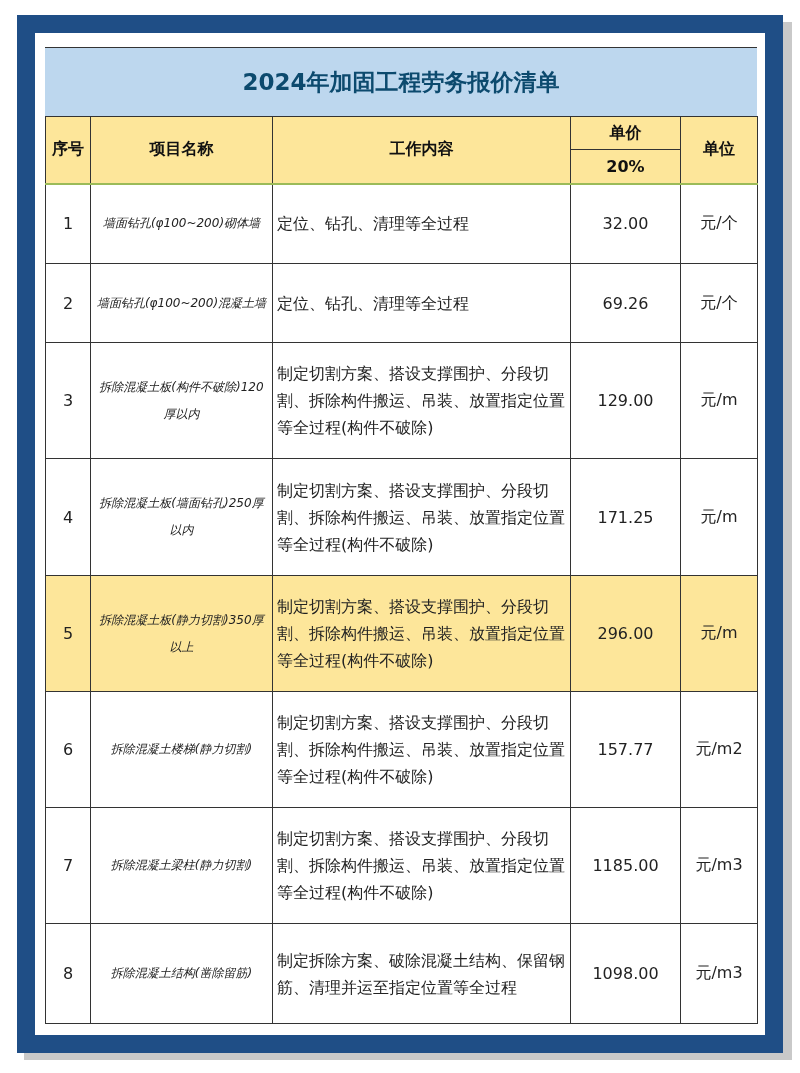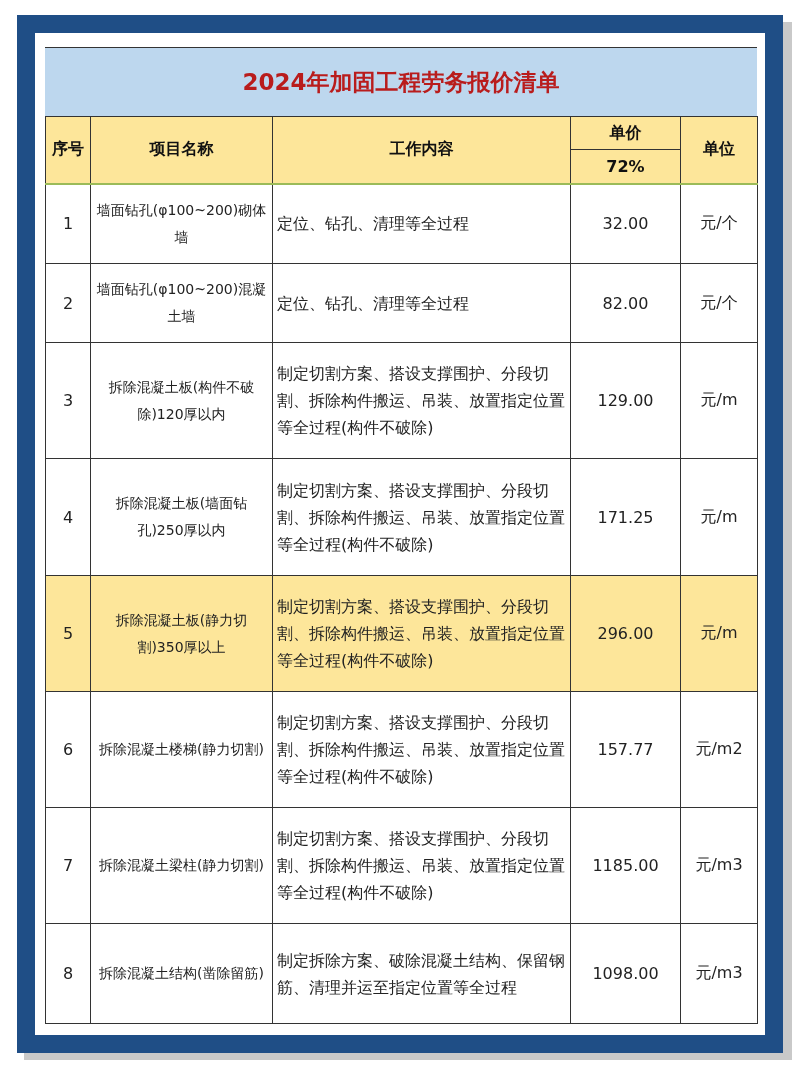--- a/index.html
+++ b/index.html
@@ -3,27 +3,27 @@
 <meta charset="utf-8">
 <style>
   html, body { margin:0; padding:0; }
   body { width:800px; height:1073px; background:#ffffff; position:relative; overflow:hidden;
          font-family:"DejaVu Sans","Liberation Sans",sans-serif; }
   .shadow { position:absolute; left:24px; top:22px; width:768px; height:1038px; background:#c9c9c9; }
   .frame { position:absolute; left:17px; top:15px; width:766px; height:1038px; background:#1f4e86; }
   .inner { position:absolute; left:35px; top:33px; width:730px; height:1002px; background:#ffffff; }
   .sheet { position:absolute; left:45px; top:47px; width:712px; }
   .title { height:68px; background:#bdd7ee; display:flex; align-items:center; justify-content:center;
-           font-weight:bold; font-size:23px; color:#b91c1c; border-top:1px solid #333; }
+           font-weight:bold; font-size:23px; color:#0c4a6e; border-top:1px solid #333; }
   table { border-collapse:collapse; width:712px; table-layout:fixed; font-size:16px; color:#222;padding-left:7px; }
   td, th { border:1px solid #333; text-align:center; vertical-align:middle; padding:0 4px; }
   th { background:#fde69a; font-weight:bold; font-size:16px; color:#111; }
   tr.hdr { border-bottom:2px solid #9bbb59; }
   td.content { text-align:left; line-height:27px; font-size:16px; padding:0 4px; }
-  td.name { line-height:27px; font-size:14px; }
+  td.name { line-height:27px; font-size:12px;font-style:italic; }
   tr.hl td { background:#fde69a; }
   tbody tr td { background:#fff; }
   tbody tr.hl td { background:#fde69a; }
   tbody tr { border-bottom:1px solid #777; }
 </style>
 </head>
 <body>
 
 <div class="shadow"></div>
 <div class="frame"></div>
@@ -41,36 +41,36 @@
     </colgroup>
     <thead>
       <tr style="height:33px">
         <th rowspan="2">序号</th>
         <th rowspan="2">项目名称</th>
         <th rowspan="2">工作内容</th>
         <th>单价</th>
         <th rowspan="2">单位</th>
       </tr>
       <tr class="hdr" style="height:34px">
-        <th>72%</th>
+        <th>20%</th>
       </tr>
     </thead>
     <tbody>
       <tr style="height:80px">
         <td>1</td>
         <td class="name">墙面钻孔(φ100~200)砌体墙</td>
         <td class="content">定位、钻孔、清理等全过程</td>
         <td>32.00</td>
         <td>元/个</td>
       </tr>
       <tr style="height:79px">
         <td>2</td>
         <td class="name">墙面钻孔(φ100~200)混凝土墙</td>
         <td class="content">定位、钻孔、清理等全过程</td>
-        <td>82.00</td>
+        <td>69.26</td>
         <td>元/个</td>
       </tr>
       <tr style="height:116px">
         <td>3</td>
         <td class="name">拆除混凝土板(构件不破除)120厚以内</td>
         <td class="content">制定切割方案、搭设支撑围护、分段切割、拆除构件搬运、吊装、放置指定位置等全过程(构件不破除)</td>
         <td>129.00</td>
         <td>元/m</td>
       </tr>
       <tr style="height:117px">

